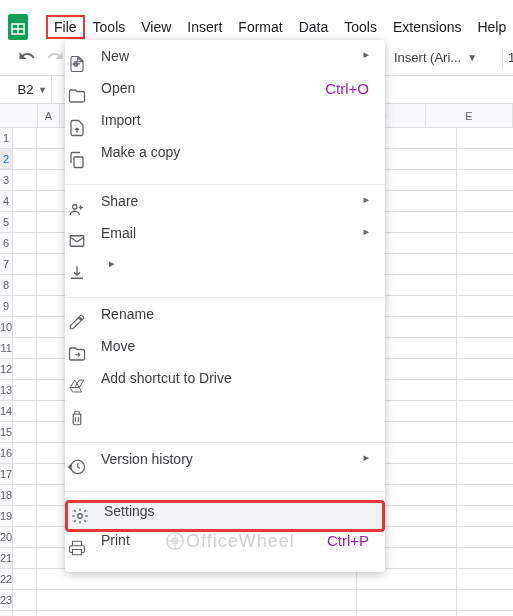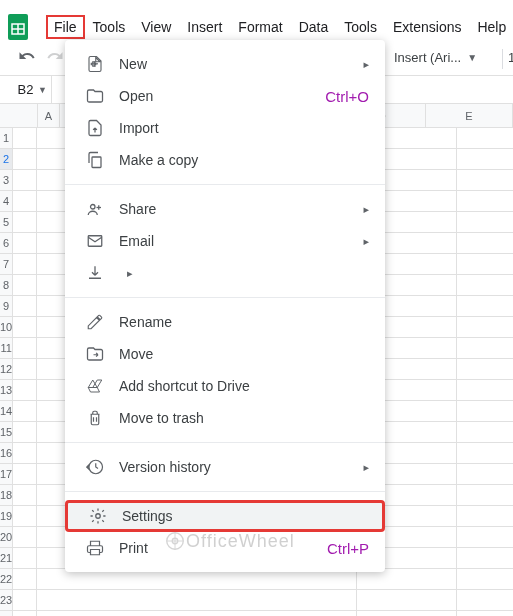--- a/index.html
+++ b/index.html
@@ -163,23 +163,22 @@
     top: 40px;
     width: 320px;
     background: #fff;
     box-shadow: 0 2px 10px rgba(0,0,0,0.25);
     border-radius: 4px;
     padding: 8px 0;
     z-index: 100;
   }
   .dd-item {
     display: flex;
-    align-items: center;
     height: 32px;
-    padding: 0 16px 0 20px;
+    padding: 0 16px 0 2px;
     cursor: pointer;
     position: relative;
     color: #3c4043;
     font-size: 14px;
   }
   .dd-item.highlight {
     border: 3px solid #e53935;
     border-radius: 4px;
     background: #f1f3f4;
   }
@@ -548,21 +547,20 @@
         </svg>
       </span>
     <span class="dd-label">Add shortcut to Drive</span>
   </div>
   <div class="dd-item">
     <span class="dd-icon">
         <svg width="18" height="18" viewBox="0 0 24 24">
           <path d="M6 7h12M9 7V5c0-1 1-2 2-2h2c1 0 2 1 2 2v2m2 0v12c0 1-1 2-2 2H9c-1 0-2-1-2-2V7h10zM10 11v6M14 11v6" fill="none" stroke="#5f6368" stroke-width="1.6"></path>
         </svg>
       </span>
-    <span class="dd-label">Move to trash</span>
   </div>
   <div class="dd-sep"></div>
 
   <div class="dd-item">
     <span class="dd-icon">
         <svg width="18" height="18" viewBox="0 0 24 24">
           <path d="M13 3a9 9 0 100 18 9 9 0 000-18zM4 12H1l4-4m0 8l-4-4" fill="none" stroke="#5f6368" stroke-width="1.6"></path>
           <path d="M13 7v5l3 2" fill="none" stroke="#5f6368" stroke-width="1.6"></path>
         </svg>
       </span>

